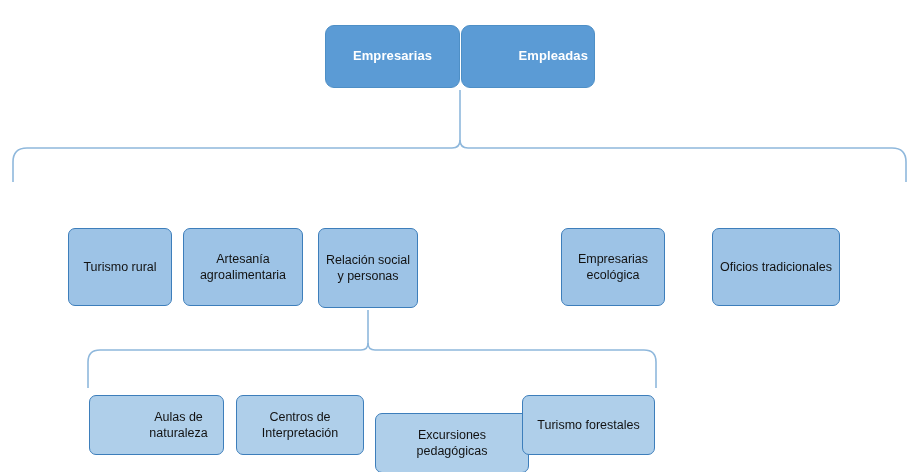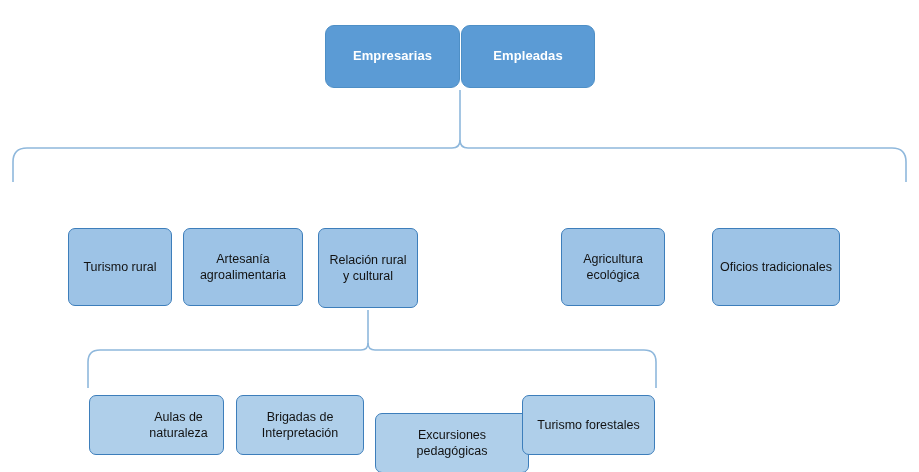--- a/index.html
+++ b/index.html
@@ -73,45 +73,45 @@
     <path fill="none" stroke="#8FB8DC" stroke-width="1.6" d="M460,90 L460,140 Q460,148 452,148 L27,148 Q13,148 13,162 L13,182"></path>
     <path fill="none" stroke="#8FB8DC" stroke-width="1.6" d="M460,140 Q460,148 468,148 L892,148 Q906,148 906,162 L906,182"></path>
 
     <path fill="none" stroke="#8FB8DC" stroke-width="1.6" d="M368,310 L368,343 Q368,350 361,350 L100,350 Q88,350 88,362 L88,388"></path>
     <path fill="none" stroke="#8FB8DC" stroke-width="1.6" d="M368,343 Q368,350 375,350 L644,350 Q656,350 656,362 L656,388"></path>
   </svg>
 
   <div class="node node-top" style="left:325px; top:25px; width:135px; height:63px;">
     <span>Empresarias</span>
   </div>
-  <div class="node node-top" style="left:461px; top:25px; width:134px; height:63px;">
+  <div class="node node-top" style="left:461px; top:25px; width:134px; height:63px;justify-content:flex-end;">
     <span>Empleadas</span>
   </div>
 
   <div class="node node-sub" style="left:68px; top:228px; width:104px; height:78px;">
     <span>Turismo rural</span>
   </div>
   <div class="node node-sub" style="left:183px; top:228px; width:120px; height:78px;">
     <span>Artesanía agroalimentaria</span>
   </div>
   <div class="node node-sub" style="left:318px; top:228px; width:100px; height:80px;">
-    <span>Relación rural y cultural</span>
+    <span>Relación social y personas</span>
   </div>
   <div class="node node-sub" style="left:561px; top:228px; width:104px; height:78px;">
-    <span>Agricultura ecológica</span>
+    <span>Empresarias ecológica</span>
   </div>
   <div class="node node-sub" style="left:712px; top:228px; width:128px; height:78px;justify-content:center;">
     <span>Oficios tradicionales</span>
   </div>
 
   <div class="node node-leaf" style="left:89px; top:395px; width:135px; height:60px;padding-left:44px;">
     <span>Aulas de naturaleza</span>
   </div>
   <div class="node node-leaf" style="left:236px; top:395px; width:128px; height:60px;">
-    <span>Brigadas de Interpretación</span>
+    <span>Centros de Interpretación</span>
   </div>
   <div class="node node-leaf" style="left:375px; top:413px; width:154px; height:60px;">
     <span>Excursiones pedagógicas</span>
   </div>
   <div class="node node-leaf" style="left:522px; top:395px; width:133px; height:60px;">
     <span>Turismo forestales</span>
   </div>
 
 </div>
 

